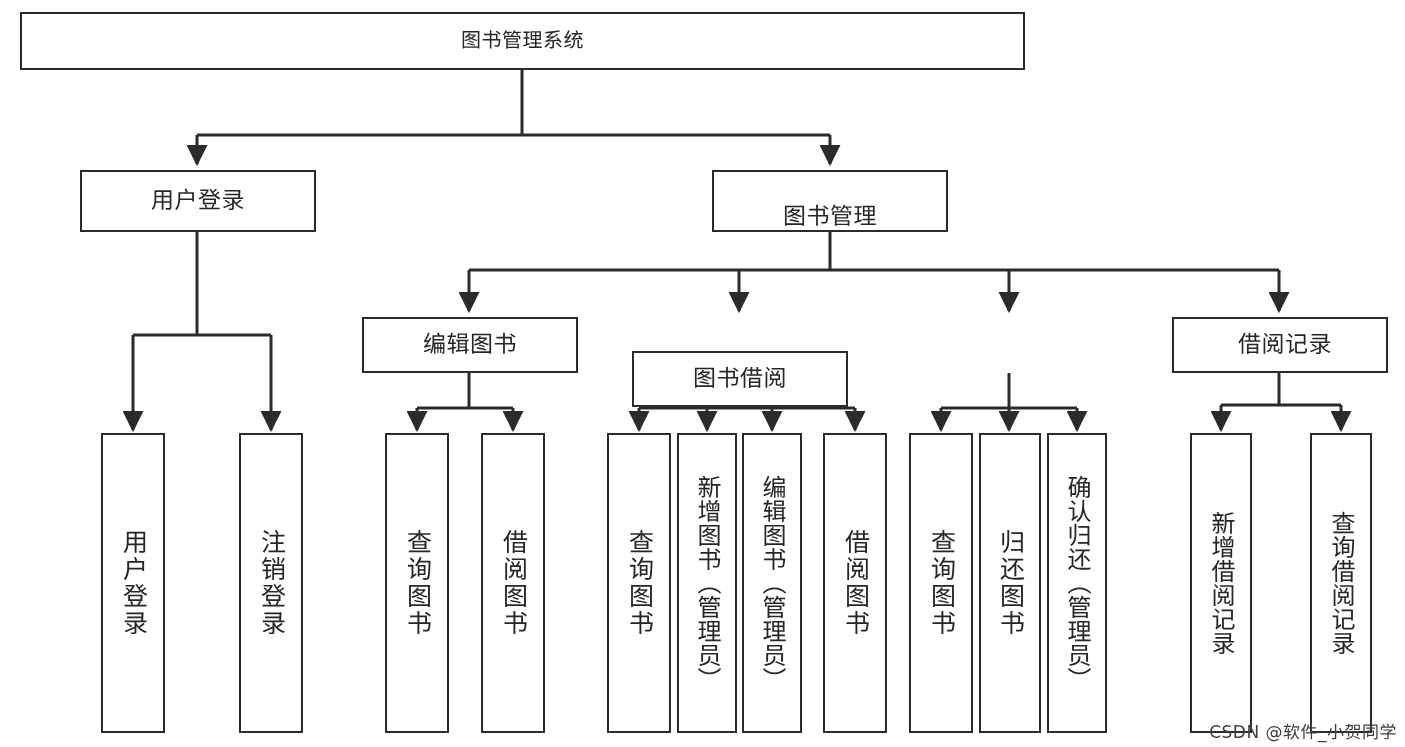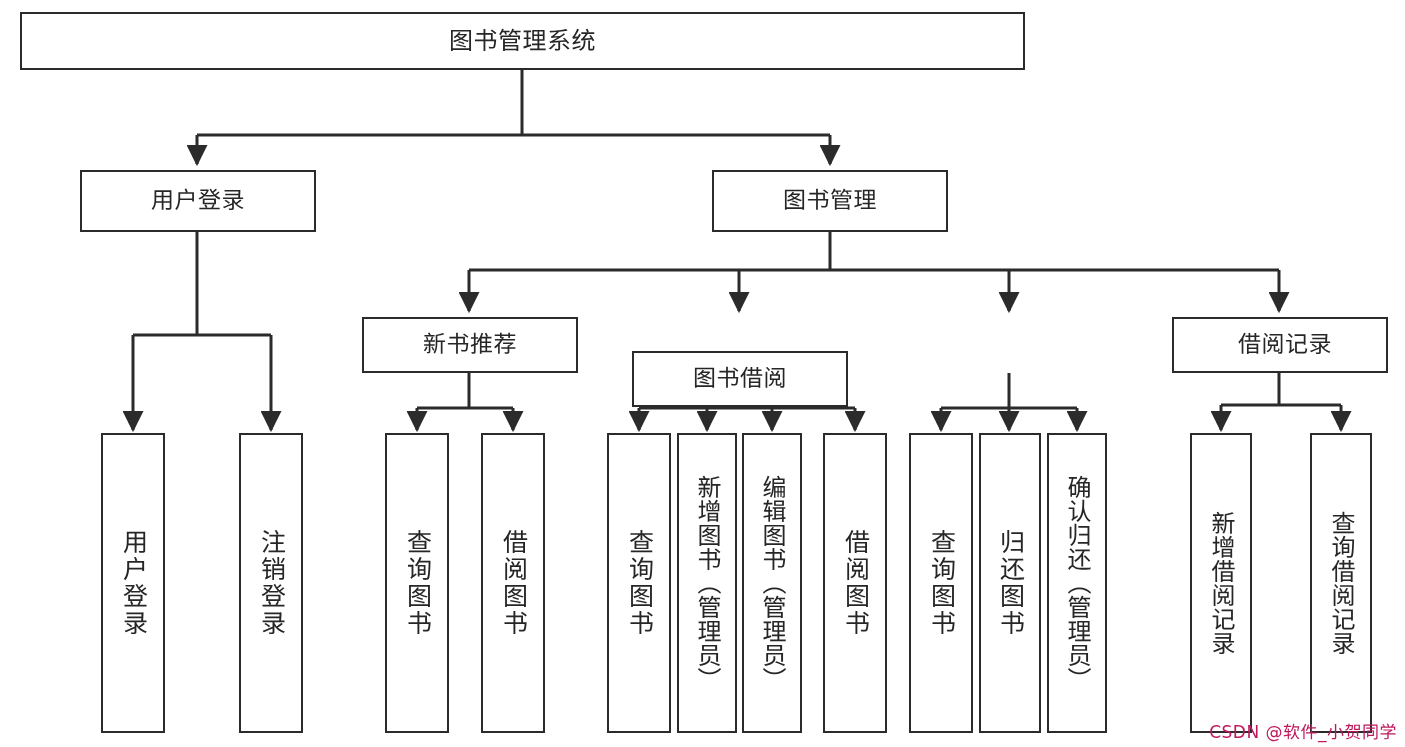--- a/index.html
+++ b/index.html
@@ -41,21 +41,21 @@
     text-align: center;
     line-height: 1.18;
     white-space: nowrap;
   }
   
   .node.horiz .node-label {
     font-size: 23px;
     letter-spacing: 0.5px;
   }
   .node.root .node-label {
-    font-size: 24px;
+    font-size: 20px;
   }
   
   .node.vert {
     align-items: center;
     justify-content: center;
   }
   .node.vert .node-label {
     writing-mode: vertical-rl;
     text-orientation: upright;
     font-size: 25px;
@@ -65,21 +65,21 @@
   }
   .node.vert.tight .node-label {
     font-size: 24px;
     letter-spacing: 0px;
   }
   #watermark {
     position: absolute;
     right: 8px;
     bottom: 4px;
     font-size: 17px;
-    color: #be185d;
+    color: #404040;
     letter-spacing: 0.5px;
     white-space: nowrap;
     font-family: "DejaVu Sans", "Liberation Sans", sans-serif;
   }
 </style>
 </head>
 <body>
 
 <div id="diagram-root">
 
@@ -133,26 +133,26 @@
     </g>
   </svg>
 
   <div class="node horiz root" style="left:20px; top:12px; width:1005px; height:58px;">
     <span class="node-label">图书管理系统</span>
   </div>
 
   <div class="node horiz" style="left:80px; top:170px; width:236px; height:62px;">
     <span class="node-label">用户登录</span>
   </div>
-  <div class="node horiz" style="left:712px; top:170px; width:236px; height:62px;">
+  <div class="node horiz" style="left:712px; top:170px; width:236px; height:62px;align-items:flex-end;">
     <span class="node-label">图书管理</span>
   </div>
 
   <div class="node horiz" style="left:362px; top:317px; width:216px; height:56px;">
-    <span class="node-label">新书推荐</span>
+    <span class="node-label">编辑图书</span>
   </div>
   <div class="node horiz" style="left:632px; top:317px; width:216px; height:56px;margin-top:34px;">
     <span class="node-label">图书借阅</span>
   </div>
   <div class="node horiz" style="left:1172px; top:317px; width:216px; height:56px;padding-left:10px;">
     <span class="node-label">借阅记录</span>
   </div>
 
   <div class="node vert" style="left:101px; top:433px; width:64px; height:300px;">
     <span class="node-label">用户登录</span>

